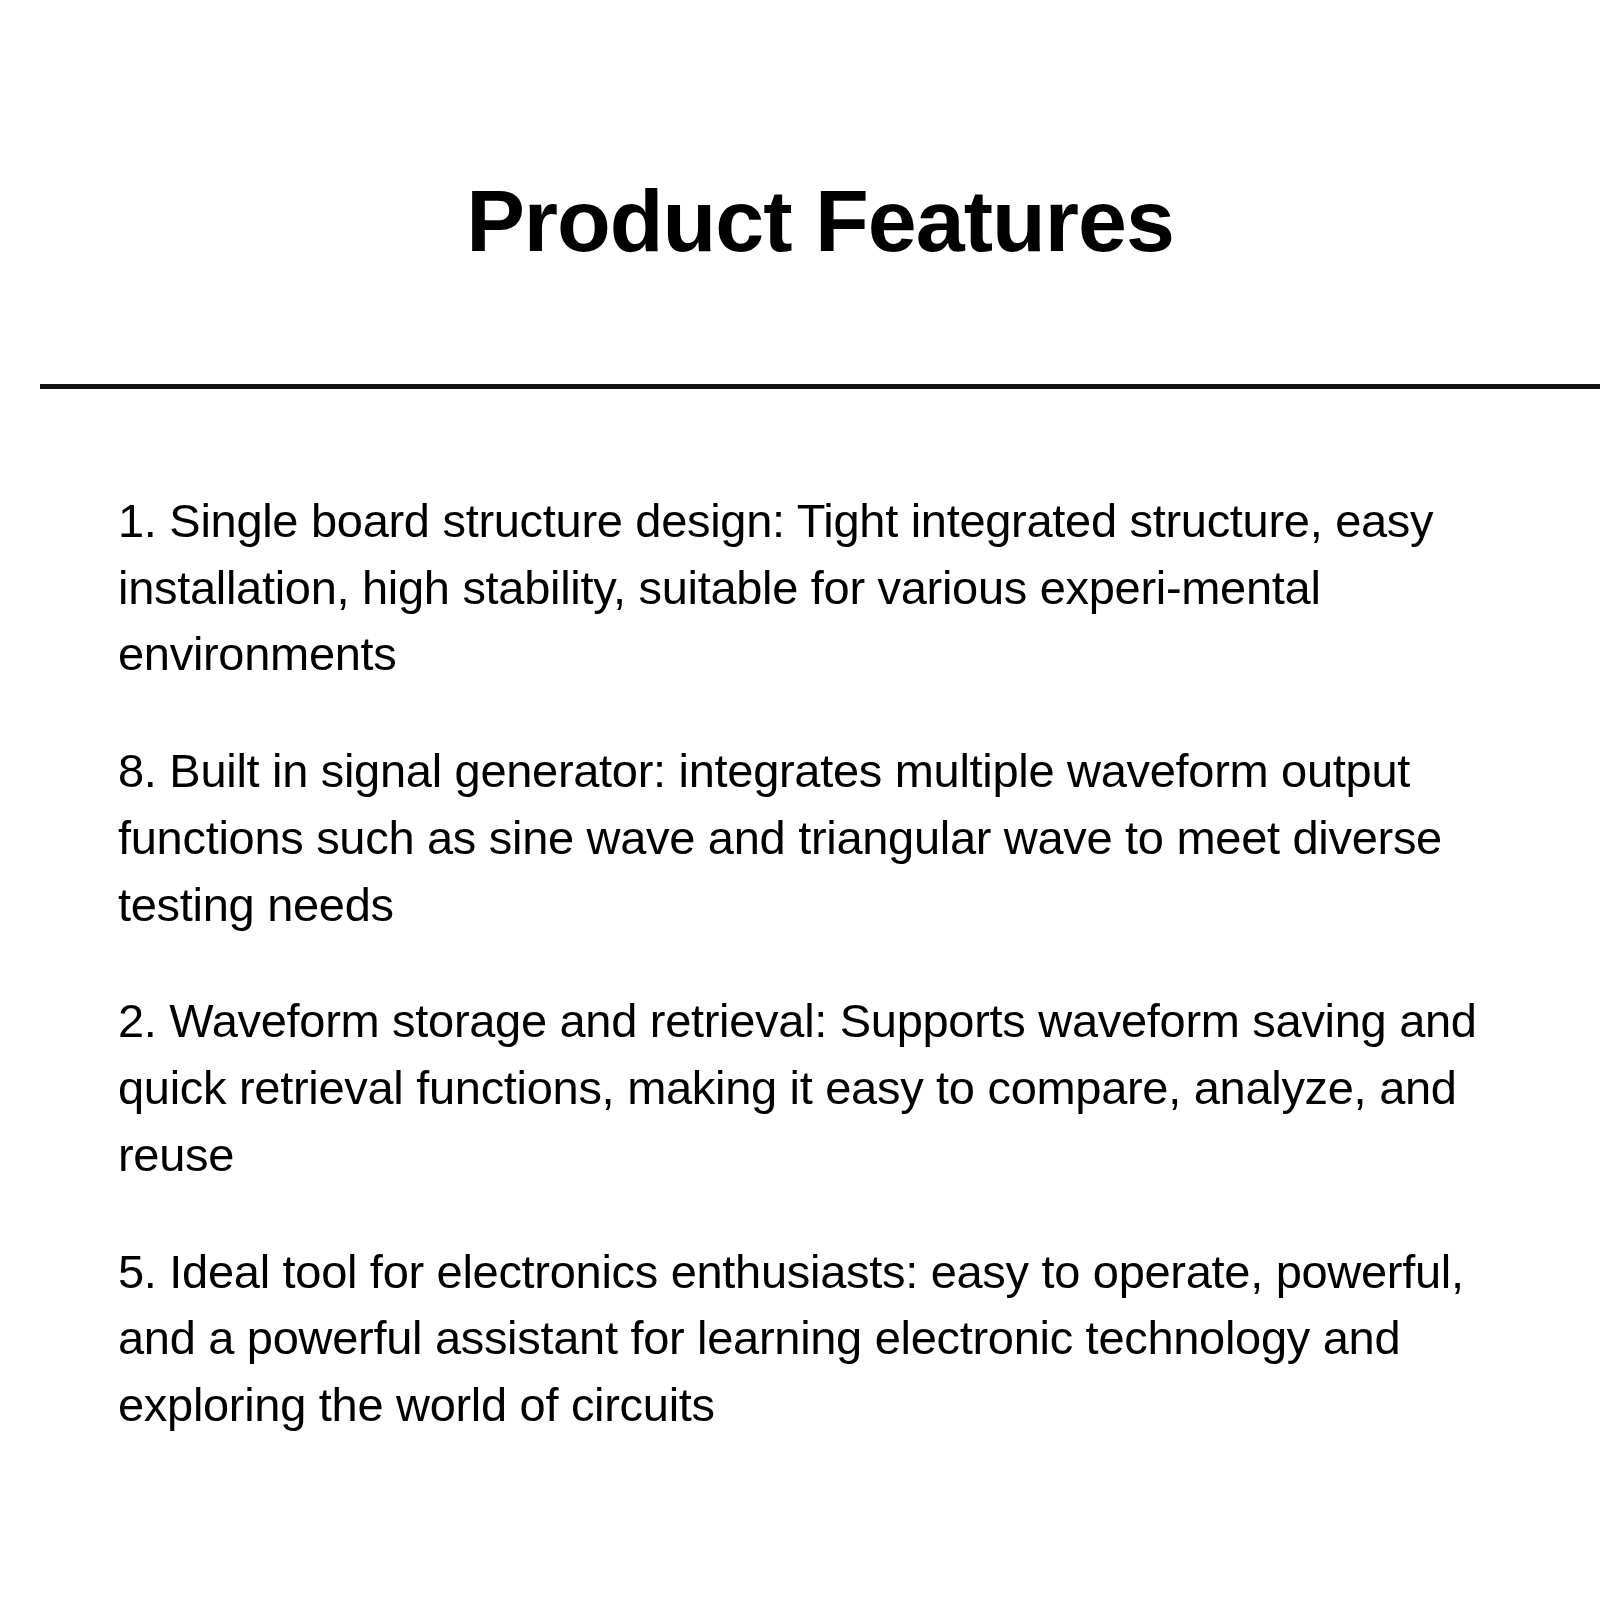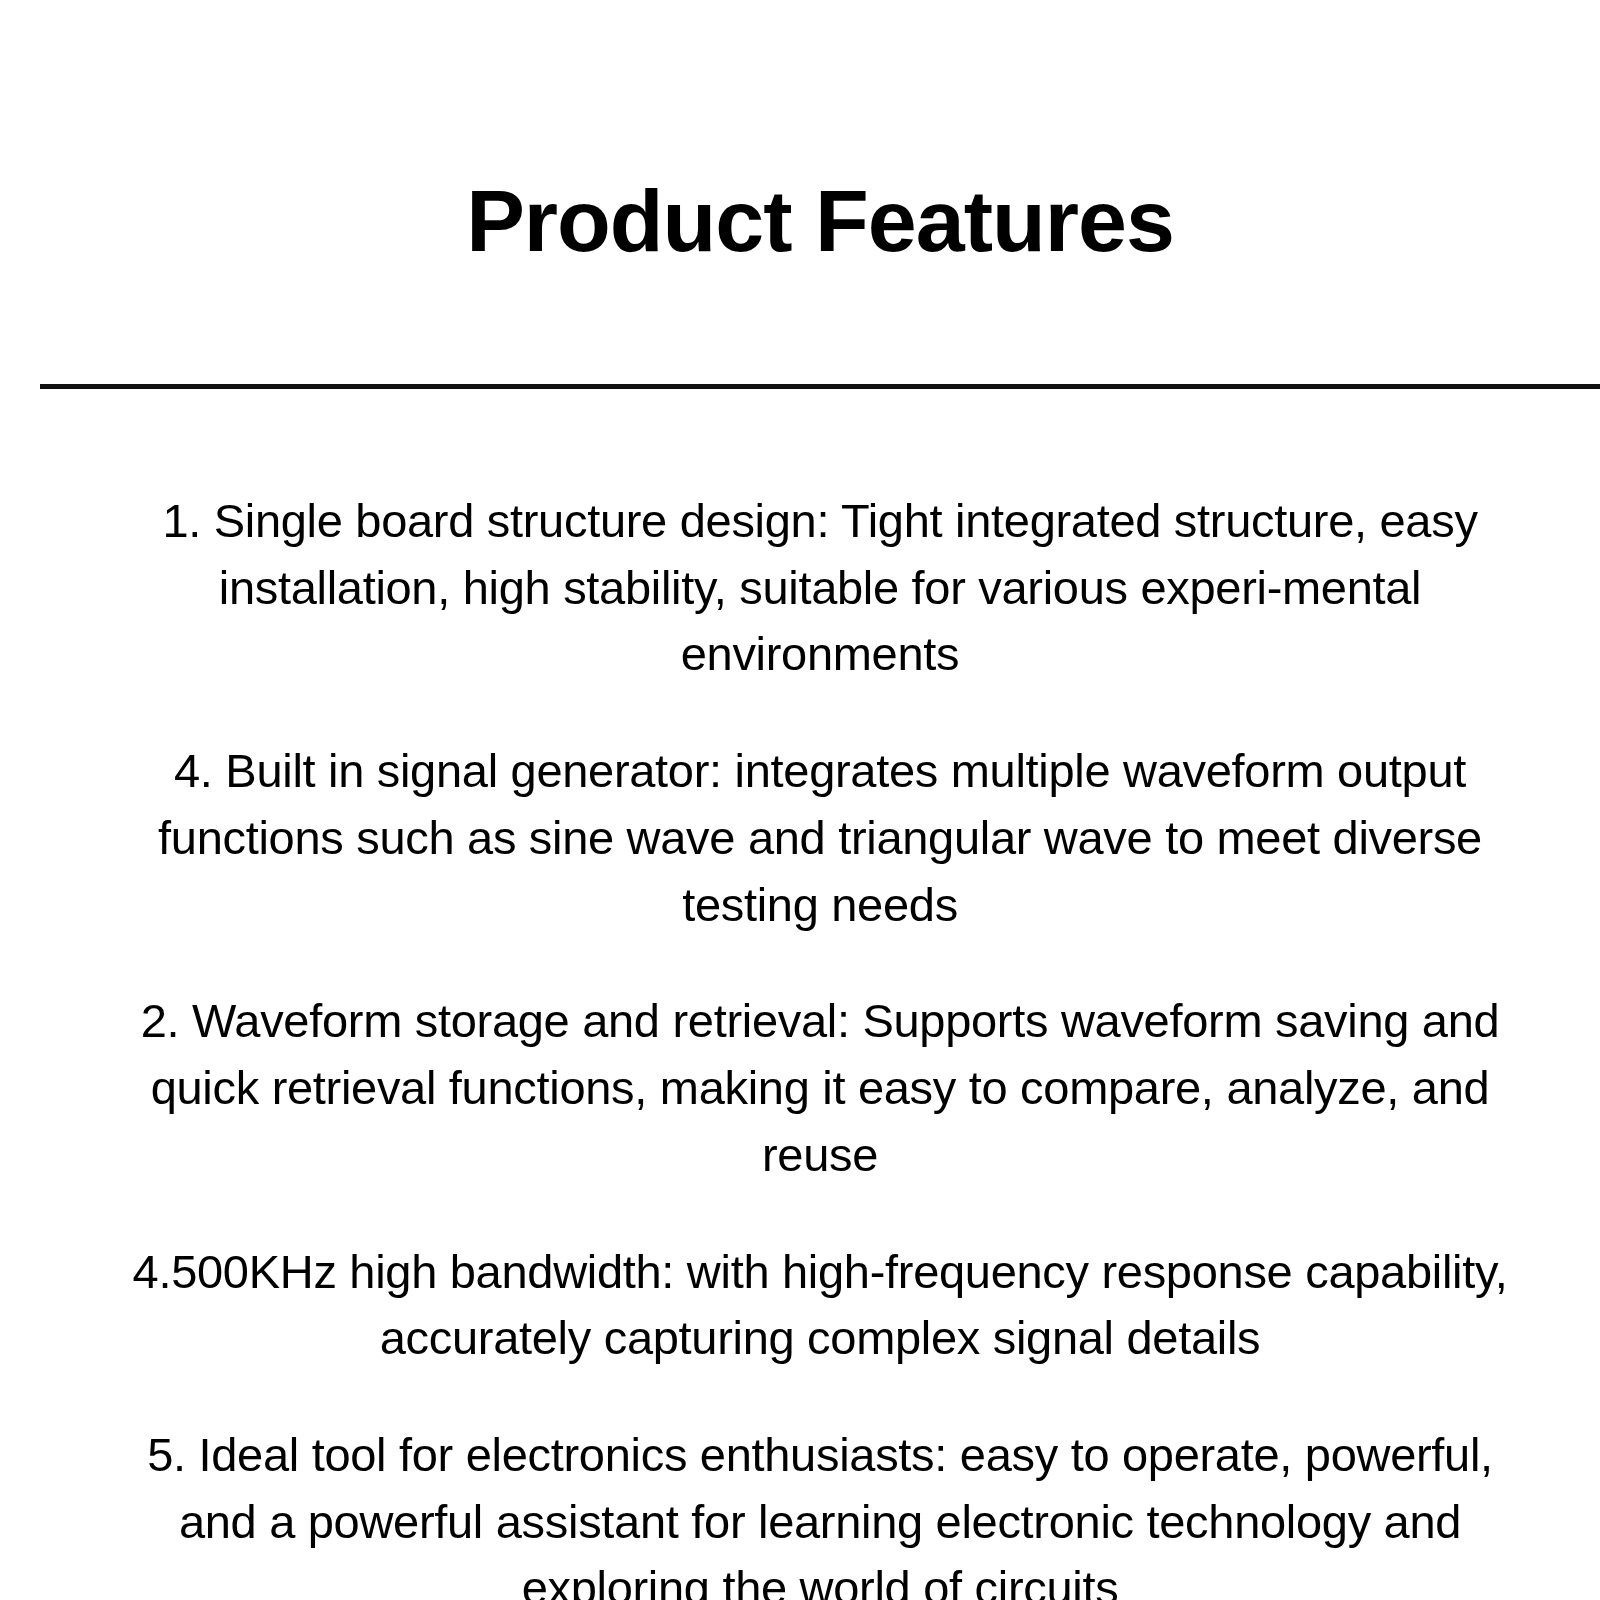--- a/index.html
+++ b/index.html
@@ -34,40 +34,38 @@
   .divider {
     margin-top: 60px;
     border-top: 5px solid #111111;
     width: 100%;
   }
   .features {
     padding: 0 78px;
     margin-top: 52px;
   }
   .feature {
-    text-align: center;
     font-size: 47px;
     line-height: 1.42;
     margin-bottom: 50px;
     letter-spacing: -0.3px;
   }
   .feature:last-child {
     margin-bottom: 0;
   }
 </style>
 </head>
 <body>
 
 <div class="page">
 
   <h1 class="title">Product Features</h1>
 
   <div class="divider"></div>
 
   <div class="features">
     <p class="feature">1. Single board structure design: Tight integrated structure, easy installation, high stability, suitable for various experi-mental environments</p>
-    <p class="feature">4. Built in signal generator: integrates multiple waveform output functions such as sine wave and triangular wave to meet diverse testing needs</p>
+    <p class="feature">8. Built in signal generator: integrates multiple waveform output functions such as sine wave and triangular wave to meet diverse testing needs</p>
     <p class="feature">2. Waveform storage and retrieval: Supports waveform saving and quick retrieval functions, making it easy to compare, analyze, and reuse</p>
-    <p class="feature">4.500KHz high bandwidth: with high-frequency response capability, accurately capturing complex signal details</p>
     <p class="feature">5. Ideal tool for electronics enthusiasts: easy to operate, powerful, and a powerful assistant for learning electronic technology and exploring the world of circuits</p>
   </div>
 
 </div>
 
 </body></html>

